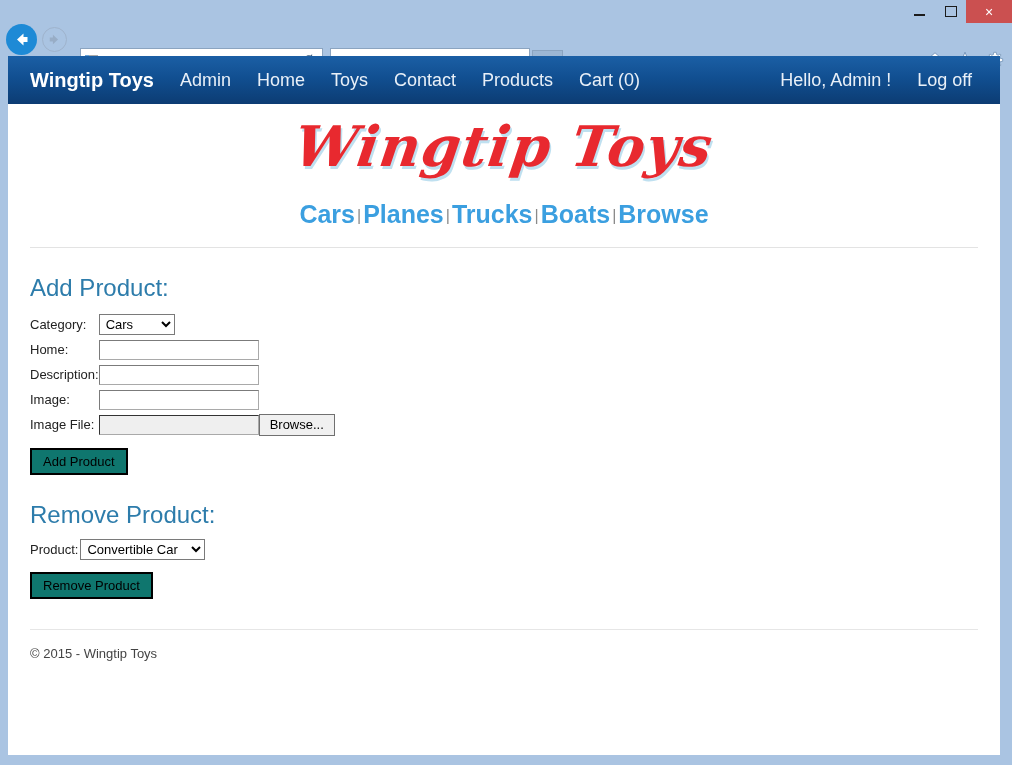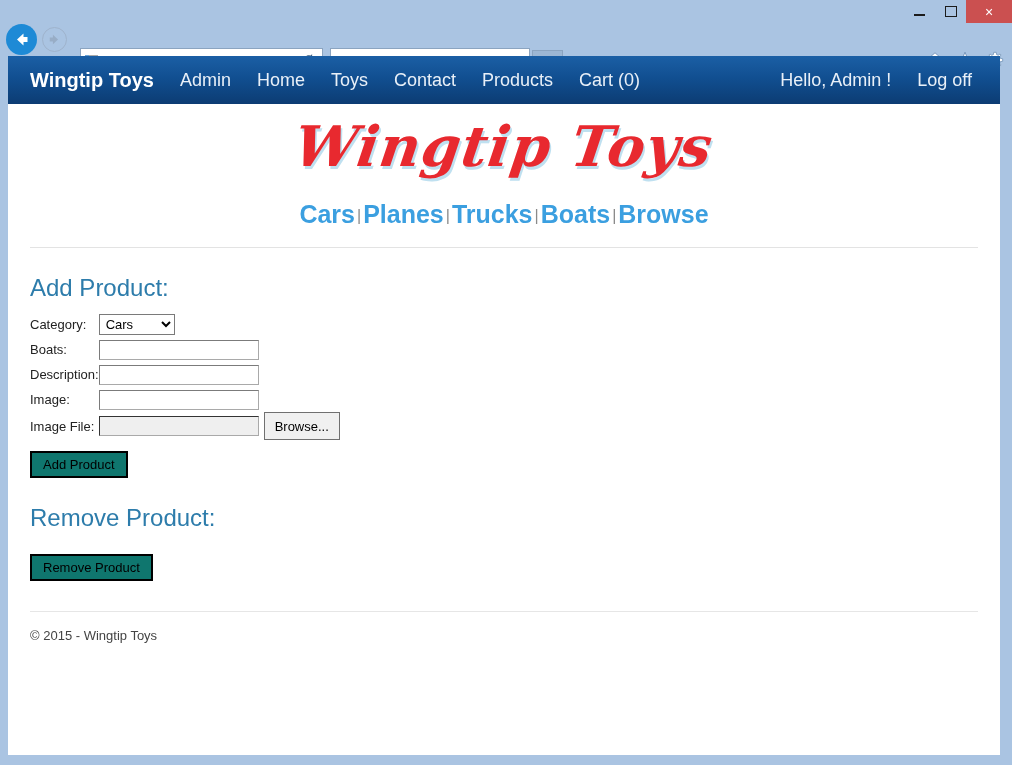--- a/index.html
+++ b/index.html
@@ -261,25 +261,24 @@
   }
   .file-row { display: flex; align-items: center; }
   #file-display {
     width: 160px; height: 20px;
     border: 1px solid #a9a9a9;
     border-top-color: #333;
     border-left-color: #333;
     background: #efefef;
   }
   #browse-button {
-    margin-left: 5px;
     font-family: "Liberation Sans", sans-serif;
     font-size: 13px;
     padding: 2px 10px;
-    height: 28px;
+    height: 22px;
     background: #f0f0f0;
     border: 1px solid #707070;
     color: #000;
     cursor: pointer;
   }
   button.ie-submit {
     font-family: "Liberation Sans", sans-serif;
     font-size: 13px;
     padding: 4px 11px;
     background: #0f766e;
@@ -422,21 +421,21 @@
             <select class="ie-select" id="category-select">
               <option>Cars</option>
               <option>Planes</option>
               <option>Trucks</option>
               <option>Boats</option>
               <option>Rockets</option>
             </select>
           </td>
         </tr>
         <tr>
-          <td class="lbl">Boats:</td>
+          <td class="lbl">Home:</td>
           <td>
             <input class="ie-text" type="text" value="" style="">
           </td>
         </tr>
         <tr>
           <td class="lbl">Description:</td>
           <td>
             <input class="ie-text" type="text" value="" style="">
           </td>
         </tr>
@@ -456,20 +455,28 @@
           </td>
         </tr>
       </tbody>
         </table>
 
       <button class="ie-submit" id="add-product-button">Add Product</button>
 
       
       <h2 class="section-head">Remove Product:</h2>
 
+      <div class="prod-row">
+        <span class="lbl">Product:</span>
+        <select class="ie-select" id="product-select">
+          <option>Convertible Car</option>
+          <option>Old-time Car</option>
+          <option>Fast Car</option>
+        </select>
+      </div>
 
       <button class="ie-submit" id="remove-product-button">Remove Product</button>
 
       <hr id="footer-rule">
       <div id="footer-text">© 2015 - Wingtip Toys</div>
 
     </div>
   </div>
 </div>
 

